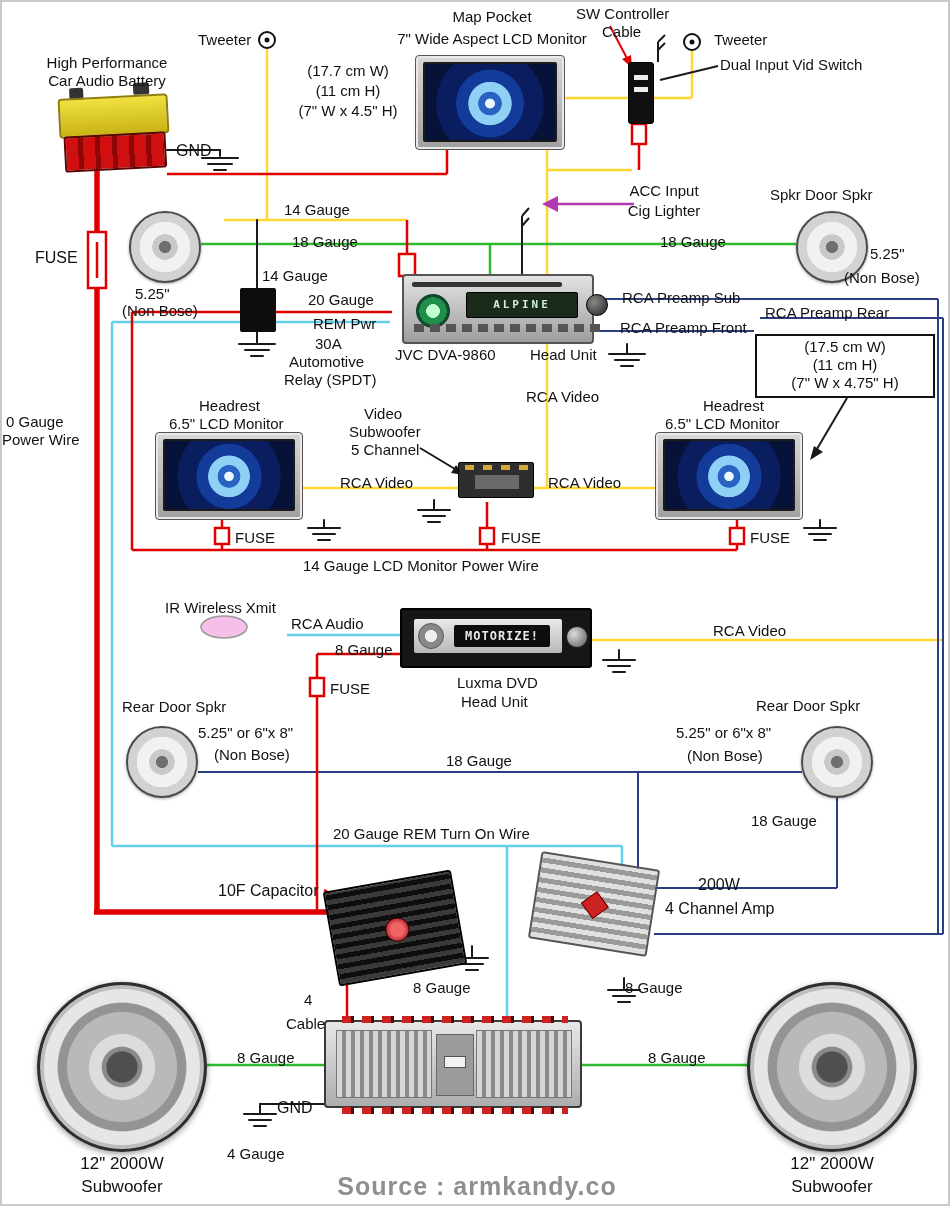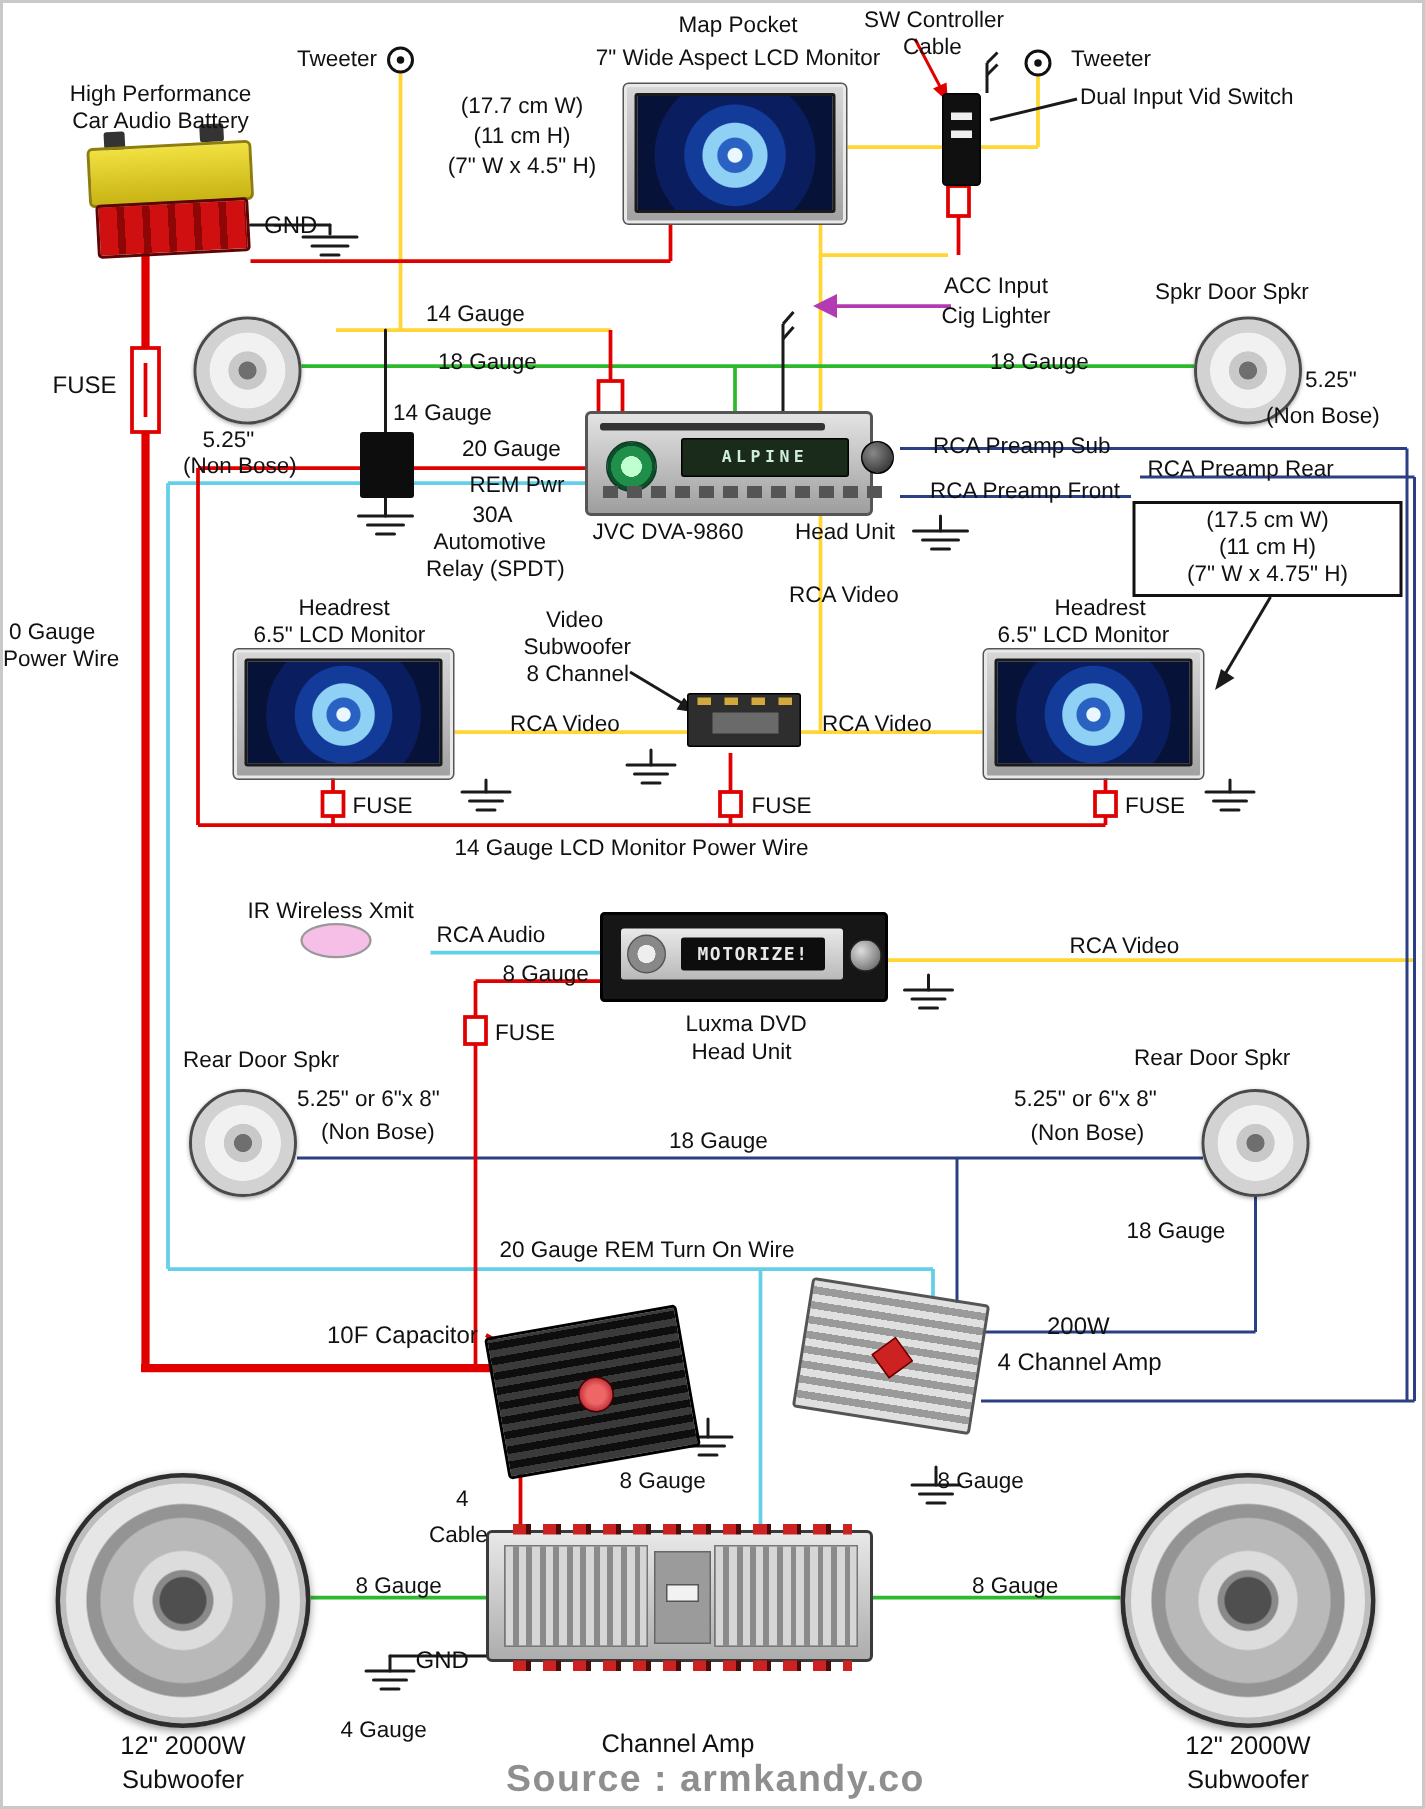--- a/index.html
+++ b/index.html
@@ -212,21 +212,21 @@
     <div class="screen" style="left:7px;top:6px;width:134px;height:80px"></div>
   </div>
 
   <div class="comp" style="left:626px;top:60px;width:26px;height:62px;background:#101010;border:1px solid #000;border-radius:3px">
     <div style="position:absolute;left:5px;top:12px;width:14px;height:5px;background:#eee"></div>
     <div style="position:absolute;left:5px;top:24px;width:14px;height:5px;background:#eee"></div>
   </div>
 
   <div class="comp" style="left:238px;top:286px;width:36px;height:44px;background:#0d0d0d;border-radius:2px"></div>
 
-  <div class="comp" style="left:388px;top:272px;width:192px;height:70px;background:linear-gradient(#e3e3e3,#9e9e9e);border:2px solid #555;border-radius:4px">
+  <div class="comp" style="left:400px;top:272px;width:192px;height:70px;background:linear-gradient(#e3e3e3,#9e9e9e);border:2px solid #555;border-radius:4px">
     <div style="position:absolute;left:8px;top:6px;width:150px;height:5px;background:#333;border-radius:2px"></div>
     <div style="position:absolute;left:12px;top:18px;width:34px;height:34px;border-radius:50%;background:radial-gradient(circle,#bfffd0 0 30%,#1f8f4a 31% 60%,#0c4f2a 61% 100%);border:1px solid #0a3a22"></div>
     <div style="position:absolute;left:62px;top:16px;width:112px;height:26px;background:#1b2b1b;border:1px solid #000;border-radius:2px">
       <span class="disp-txt" style="color:#cfeedd;font-size:11px;letter-spacing:3px;line-height:24px">ALPINE</span>
     </div>
     <div style="position:absolute;left:182px;top:18px;width:22px;height:22px;border-radius:50%;background:radial-gradient(circle at 35% 35%,#888,#222);border:1px solid #000"></div>
     <div style="position:absolute;left:10px;top:48px;width:190px;height:8px;background:repeating-linear-gradient(90deg,#555 0 10px,transparent 10px 16px)"></div>
   </div>
 
   <div class="frame" style="left:153px;top:430px;width:148px;height:88px">
@@ -317,21 +317,21 @@
   <div class="lbl c" style="left:753px;top:336px;width:180px">(17.5 cm W)</div>
   <div class="lbl c" style="left:753px;top:354px;width:180px">(11 cm H)</div>
   <div class="lbl c" style="left:753px;top:372px;width:180px">(7" W x 4.75" H)</div>
   <div class="lbl" style="left:524px;top:386px">RCA Video</div>
   <div class="lbl" style="left:197px;top:395px">Headrest</div>
   <div class="lbl" style="left:167px;top:413px">6.5" LCD Monitor</div>
   <div class="lbl" style="left:701px;top:395px">Headrest</div>
   <div class="lbl" style="left:663px;top:413px">6.5" LCD Monitor</div>
   <div class="lbl" style="left:362px;top:403px">Video</div>
   <div class="lbl" style="left:347px;top:421px">Subwoofer</div>
-  <div class="lbl" style="left:349px;top:439px">8 Channel</div>
+  <div class="lbl" style="left:349px;top:439px">5 Channel</div>
   <div class="lbl" style="left:338px;top:472px">RCA Video</div>
   <div class="lbl" style="left:546px;top:472px">RCA Video</div>
   <div class="lbl" style="left:4px;top:411px">0 Gauge</div>
   <div class="lbl" style="left:0px;top:429px">Power Wire</div>
   <div class="lbl" style="left:233px;top:527px">FUSE</div>
   <div class="lbl" style="left:499px;top:527px">FUSE</div>
   <div class="lbl" style="left:748px;top:527px">FUSE</div>
   <div class="lbl" style="left:301px;top:555px">14 Gauge LCD Monitor Power Wire</div>
   <div class="lbl" style="left:163px;top:597px">IR Wireless Xmit</div>
   <div class="lbl" style="left:289px;top:613px">RCA Audio</div>
@@ -351,21 +351,20 @@
   <div class="lbl" style="left:331px;top:823px">20 Gauge REM Turn On Wire</div>
   <div class="lbl md" style="left:216px;top:880px">10F Capacitor</div>
   <div class="lbl md" style="left:696px;top:874px">200W</div>
   <div class="lbl md" style="left:663px;top:898px">4 Channel Amp</div>
   <div class="lbl" style="left:411px;top:977px">8 Gauge</div>
   <div class="lbl" style="left:623px;top:977px">8 Gauge</div>
   <div class="lbl" style="left:302px;top:989px">4</div>
   <div class="lbl" style="left:284px;top:1013px">Cable</div>
   <div class="lbl" style="left:235px;top:1047px">8 Gauge</div>
   <div class="lbl" style="left:646px;top:1047px">8 Gauge</div>
-  <div class="lbl lg c" style="left:300px;top:1151px;width:300px">Channel Amp</div>
   <div class="lbl md" style="left:275px;top:1097px">GND</div>
   <div class="lbl" style="left:225px;top:1143px">4 Gauge</div>
   <div class="lbl lg c" style="left:50px;top:1152px;width:140px">12" 2000W</div>
   <div class="lbl lg c" style="left:50px;top:1175px;width:140px">Subwoofer</div>
   <div class="lbl lg c" style="left:760px;top:1152px;width:140px">12" 2000W</div>
   <div class="lbl lg c" style="left:760px;top:1175px;width:140px">Subwoofer</div>
   <div class="lbl wm c" style="left:0px;top:1170px;width:950px">Source : armkandy.co</div>
 
 </div>
 

